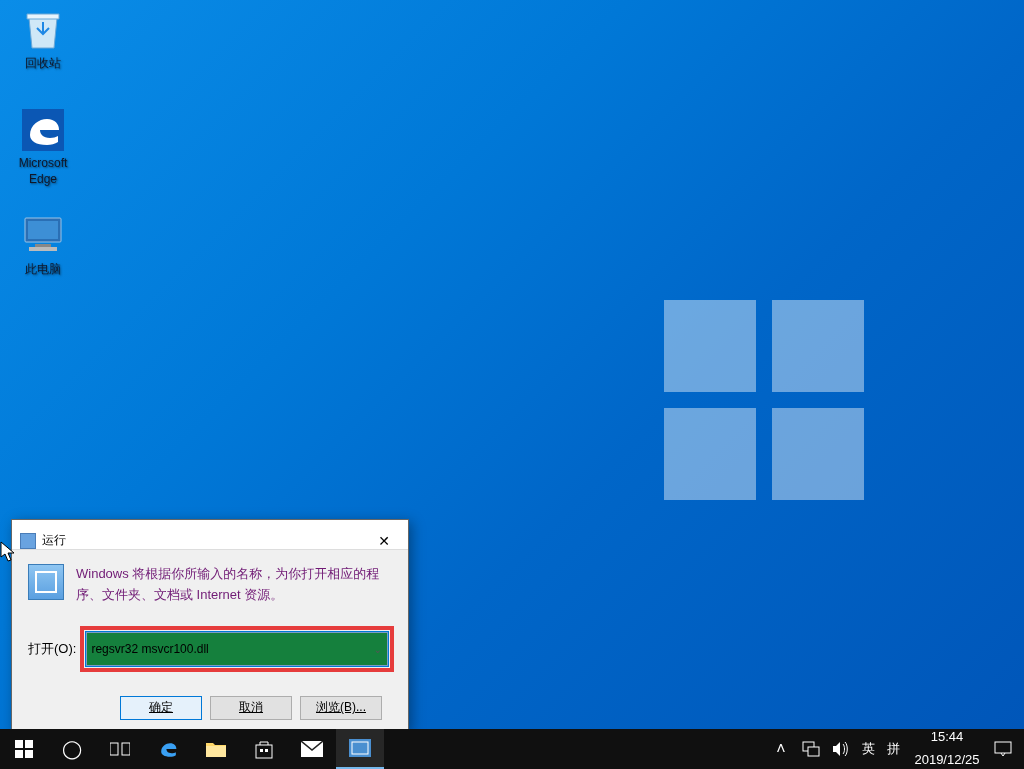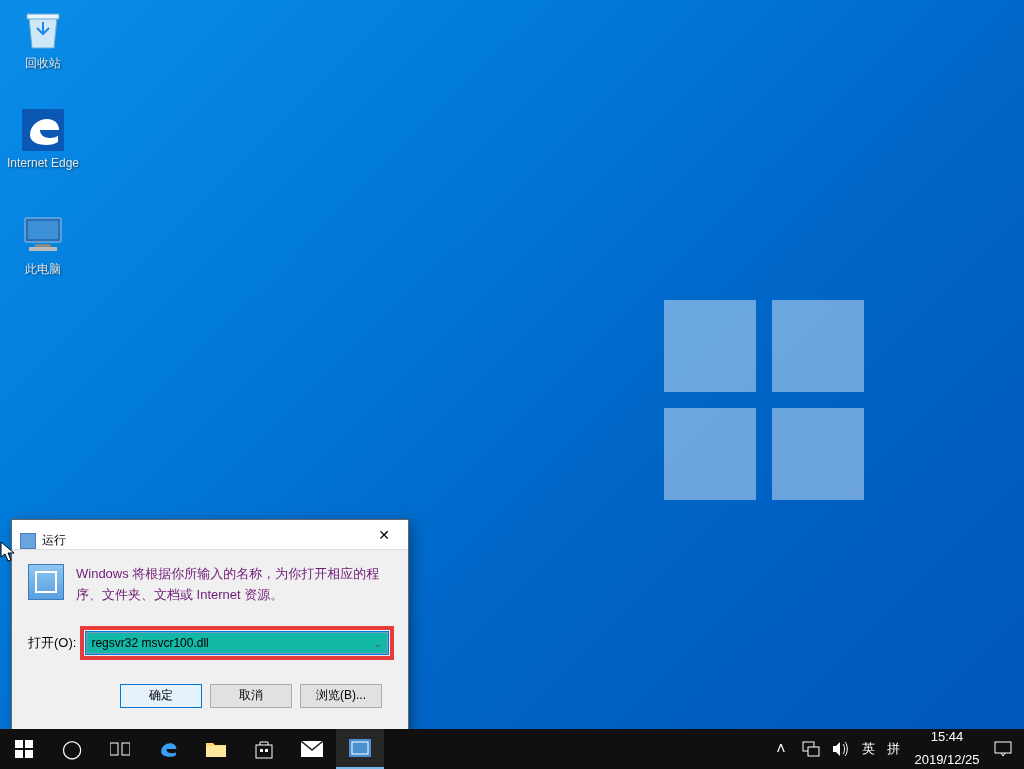--- a/index.html
+++ b/index.html
@@ -6,46 +6,46 @@
 body { width:1024px; height:769px; overflow:hidden; background:#0078d7; position:relative; }
 
 
 .desktop { position:absolute; inset:0; background:linear-gradient(135deg,#0a8de8 0%,#0078d7 35%,#0066c8 60%,#0055b8 100%); }
 .win-logo { position:absolute; right:160px; top:300px; width:200px; height:200px; opacity:.6; }
 .win-logo .q { position:absolute; width:92px; height:92px; background:rgba(255,255,255,.7); }
 .win-logo .q1 { left:0; top:0; } .win-logo .q2 { right:0; top:0; }
 .win-logo .q3 { left:0; bottom:0; } .win-logo .q4 { right:0; bottom:0; }
 
 
-.icon { position:absolute; width:74px; text-align:center; color:#e5e5e5; font-size:12px; cursor:pointer; }
+.icon { position:absolute; width:74px; text-align:center; color:#0f172a; font-size:12px; cursor:pointer; }
 .icon .glyph { width:44px; height:44px; margin:0 auto 4px; display:flex; align-items:center; justify-content:center; }
 .icon .lbl { text-shadow:1px 1px 2px rgba(0,0,0,.5); line-height:1.3; }
 .i-recycle { left:6px; top:8px; }
 .i-edge    { left:6px; top:108px; }
 .i-pc      { left:6px; top:214px; }
 
 
 .run { position:absolute; left:11px; top:519px; width:398px; height:212px; background:#f0f0f0; border:1px solid #666; box-shadow:3px 3px 12px rgba(0,0,0,.35); }
-.run-title { height:30px; background:#fff; border-bottom:1px solid #ddd; display:flex; align-items:flex-end; padding:12px 2px 0 8px; font-size:12px; }
+.run-title { height:30px; background:#fff; border-bottom:1px solid #ddd; display:flex; align-items:center; padding:12px 2px 0 8px; font-size:12px; }
 .run-title .tico { width:16px; height:16px; background:#69a3e0; border:1px solid #4a7db8; margin-right:6px; }
 .run-title .ttxt { flex:1; }
 .run-title .close { width:44px; height:28px; display:flex; align-items:center; justify-content:center; font-size:14px; cursor:pointer; font-family:Arial; }
 .run-body { padding:14px 16px 10px; }
 .run-msg { display:flex; gap:12px; margin-bottom:22px; }
 .run-msg .mico { width:36px; height:36px; flex-shrink:0; background:linear-gradient(#8fc6f2,#5a9fe0); border:1px solid #3a7cb8; position:relative; }
 .run-msg .mico::after { content:""; position:absolute; inset:6px; border:2px solid #fff; }
 .run-msg .mtxt { font-size:13px; line-height:1.6; color:#701a75; }
 .run-input-row { display:flex; align-items:center; gap:6px; margin-bottom:26px; }
 .run-input-row label { font-size:13px; white-space:nowrap; }
 .input-wrap { flex:1; border:2px solid #e63c3c; padding:2px; }
-.run-input { width:100%; height:22px; border:1px solid #7a9cc6; background:#14b8a6; font-size:12px; padding:0 34px 0 4px; outline:1px solid #0078d7; position:relative; }
+.run-input { width:100%; height:34px; border:1px solid #7a9cc6; background:#15803d; font-size:12px; padding:0 34px 0 4px; outline:1px solid #0078d7; position:relative; }
 .input-wrap { position:relative; }
 .input-wrap .chev { position:absolute; right:8px; top:50%; transform:translateY(-50%); font-size:10px; pointer-events:none; color:#555; }
 .run-btns { display:flex; justify-content:flex-end; gap:8px; padding:0 10px; }
-.run-btns button { width:82px; height:24px; font-size:12px; background:#e1e1e1; border:1px solid #adadad; cursor:pointer; }
+.run-btns button { width:82px; height:24px; font-size:12px; background:#e1e1e1; border:1px solid #adadad; cursor:pointer;text-decoration:underline; }
 .run-btns button.primary { border:1px solid #0078d7; background:#e5f1fb; }
 .red-box { outline:2px solid #e63c3c; }
 
 
 .cursor { position:absolute; left:0; top:541px; width:16px; height:22px; pointer-events:none; }
 
 
 .taskbar { position:absolute; left:0; right:0; bottom:0; height:40px; background:#101010; display:flex; align-items:stretch; color:#fff; }
 .tbtn { width:48px; display:flex; align-items:center; justify-content:center; cursor:pointer; }
 .start svg { width:18px; height:18px; }
@@ -83,21 +83,21 @@
   <div class="lbl">回收站</div>
 </div>
 
 <div class="icon i-edge">
   <div class="glyph">
     <svg width="42" height="42" viewBox="0 0 42 42">
         <rect width="42" height="42" fill="#0b57b4"></rect>
         <path d="M8 26c0-10 9-16 17-16 8 0 12 5 12 11H18c0 4 3 8 10 8 3 0 6-1 8-2v6c-3 2-7 3-11 3C14 36 8 32 8 26z" fill="#fff"></path>
       </svg>
   </div>
-  <div class="lbl">Internet Edge</div>
+  <div class="lbl">Microsoft Edge</div>
 </div>
 
 <div class="icon i-pc">
   <div class="glyph">
     <svg width="44" height="40" viewBox="0 0 44 40">
         <rect x="4" y="2" width="36" height="24" rx="1" fill="#2a6fb5" stroke="#9bc5e8"></rect>
         <rect x="7" y="5" width="30" height="18" fill="#3d8fd6"></rect>
         <rect x="14" y="28" width="16" height="3" fill="#888"></rect>
         <rect x="8" y="31" width="28" height="4" fill="#bbb"></rect>
       </svg>

